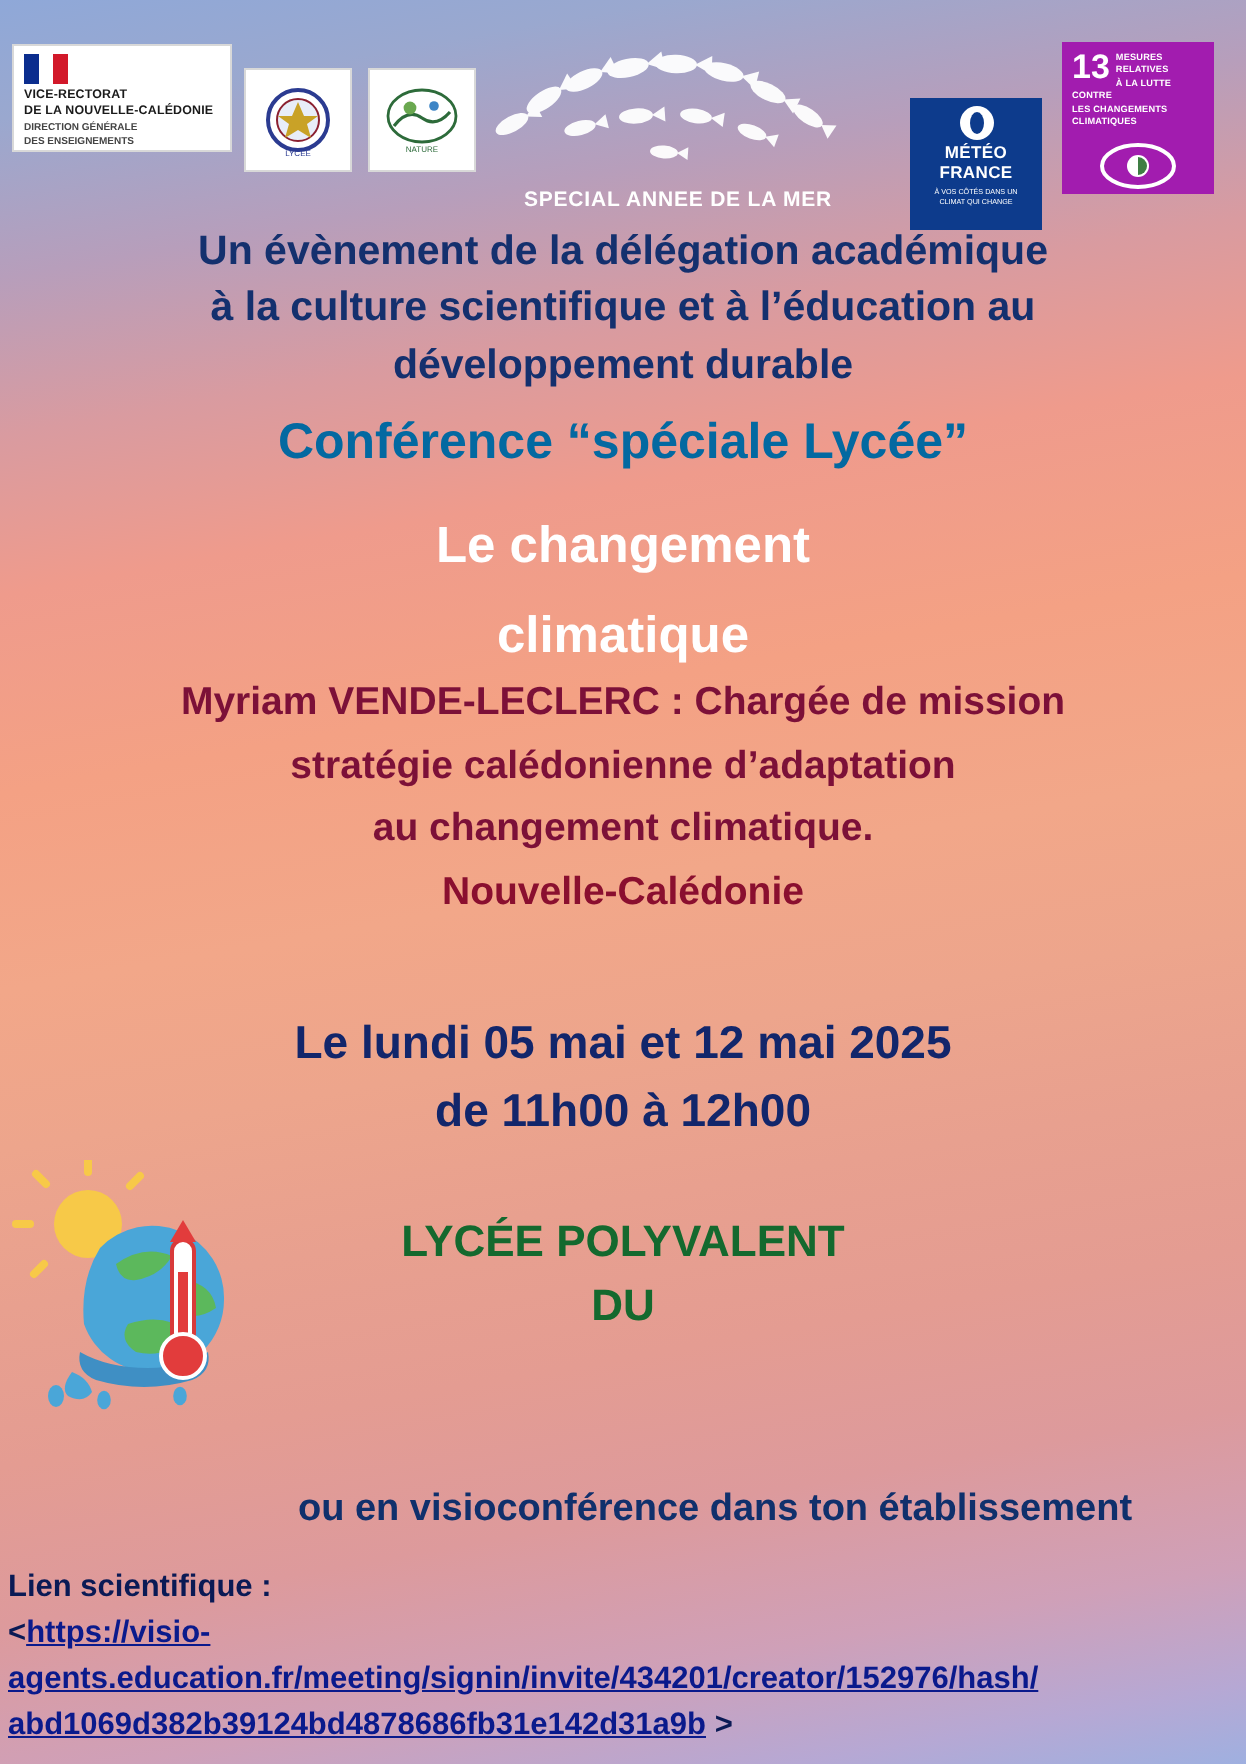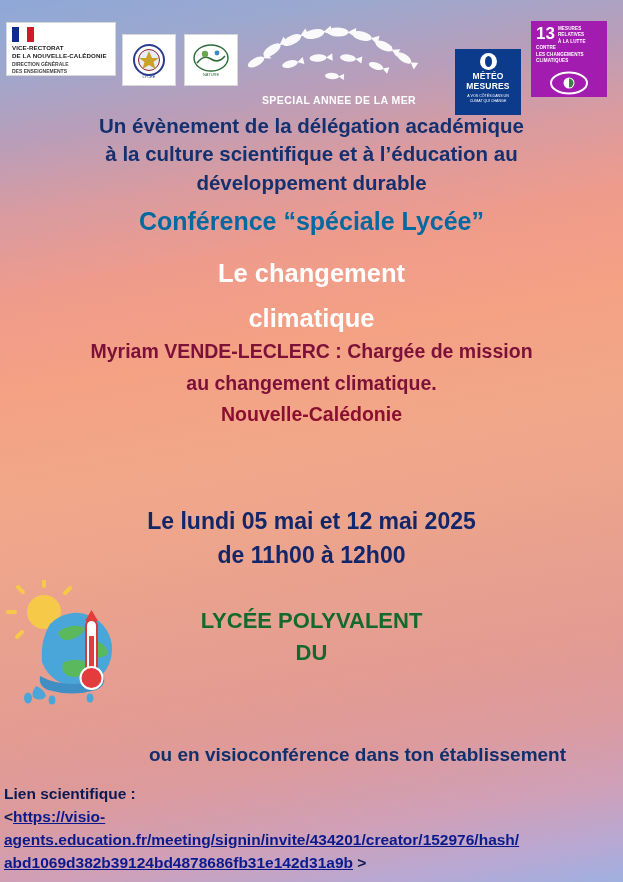--- a/index.html
+++ b/index.html
@@ -377,21 +377,21 @@
           <ellipse cx="0" cy="0" rx="7" ry="3.2"></ellipse>
           <path d="M6.5 0 L12 -3.2 L12 3.2 Z"></path>
         </g>
       </g>
     </svg>
     <div id="sea-caption">SPECIAL ANNEE DE LA MER</div>
 
     <div class="logo-box" id="logo-meteo">
       <div class="meteo-mark"></div>
       <div class="meteo-name">MÉTÉO</div>
-      <div class="meteo-name">MESURES</div>
+      <div class="meteo-name">FRANCE</div>
       <div class="meteo-sub">À VOS CÔTÉS DANS UN</div>
       <div class="meteo-sub" style="margin-top:0">CLIMAT QUI CHANGE</div>
     </div>
 
     <div class="logo-box" id="logo-odd">
       <div class="odd-num">13</div>
       <div class="odd-title">MESURES RELATIVES</div>
       <div class="odd-title">À LA LUTTE CONTRE</div>
       <div class="odd-title">LES CHANGEMENTS</div>
       <div class="odd-title">CLIMATIQUES</div>
@@ -413,20 +413,21 @@
 
   <div class="block" id="conf-title">Conférence “spéciale Lycée”</div>
 
   <div class="block" id="topic">
     <div>Le changement</div>
     <div>climatique</div>
   </div>
 
   <div class="block" id="speakers">
     <div>Myriam VENDE-LECLERC : Chargée de mission</div>
+    <div>stratégie calédonienne d’adaptation</div>
     <div>au changement climatique.</div>
     <div class="sp2">Nouvelle-Calédonie</div>
   </div>
 
   <div class="block" id="dates">
     <div>Le lundi 05 mai et 12 mai 2025</div>
     <div>de 11h00 à 12h00</div>
   </div>
 
   <div class="block" id="venue">

